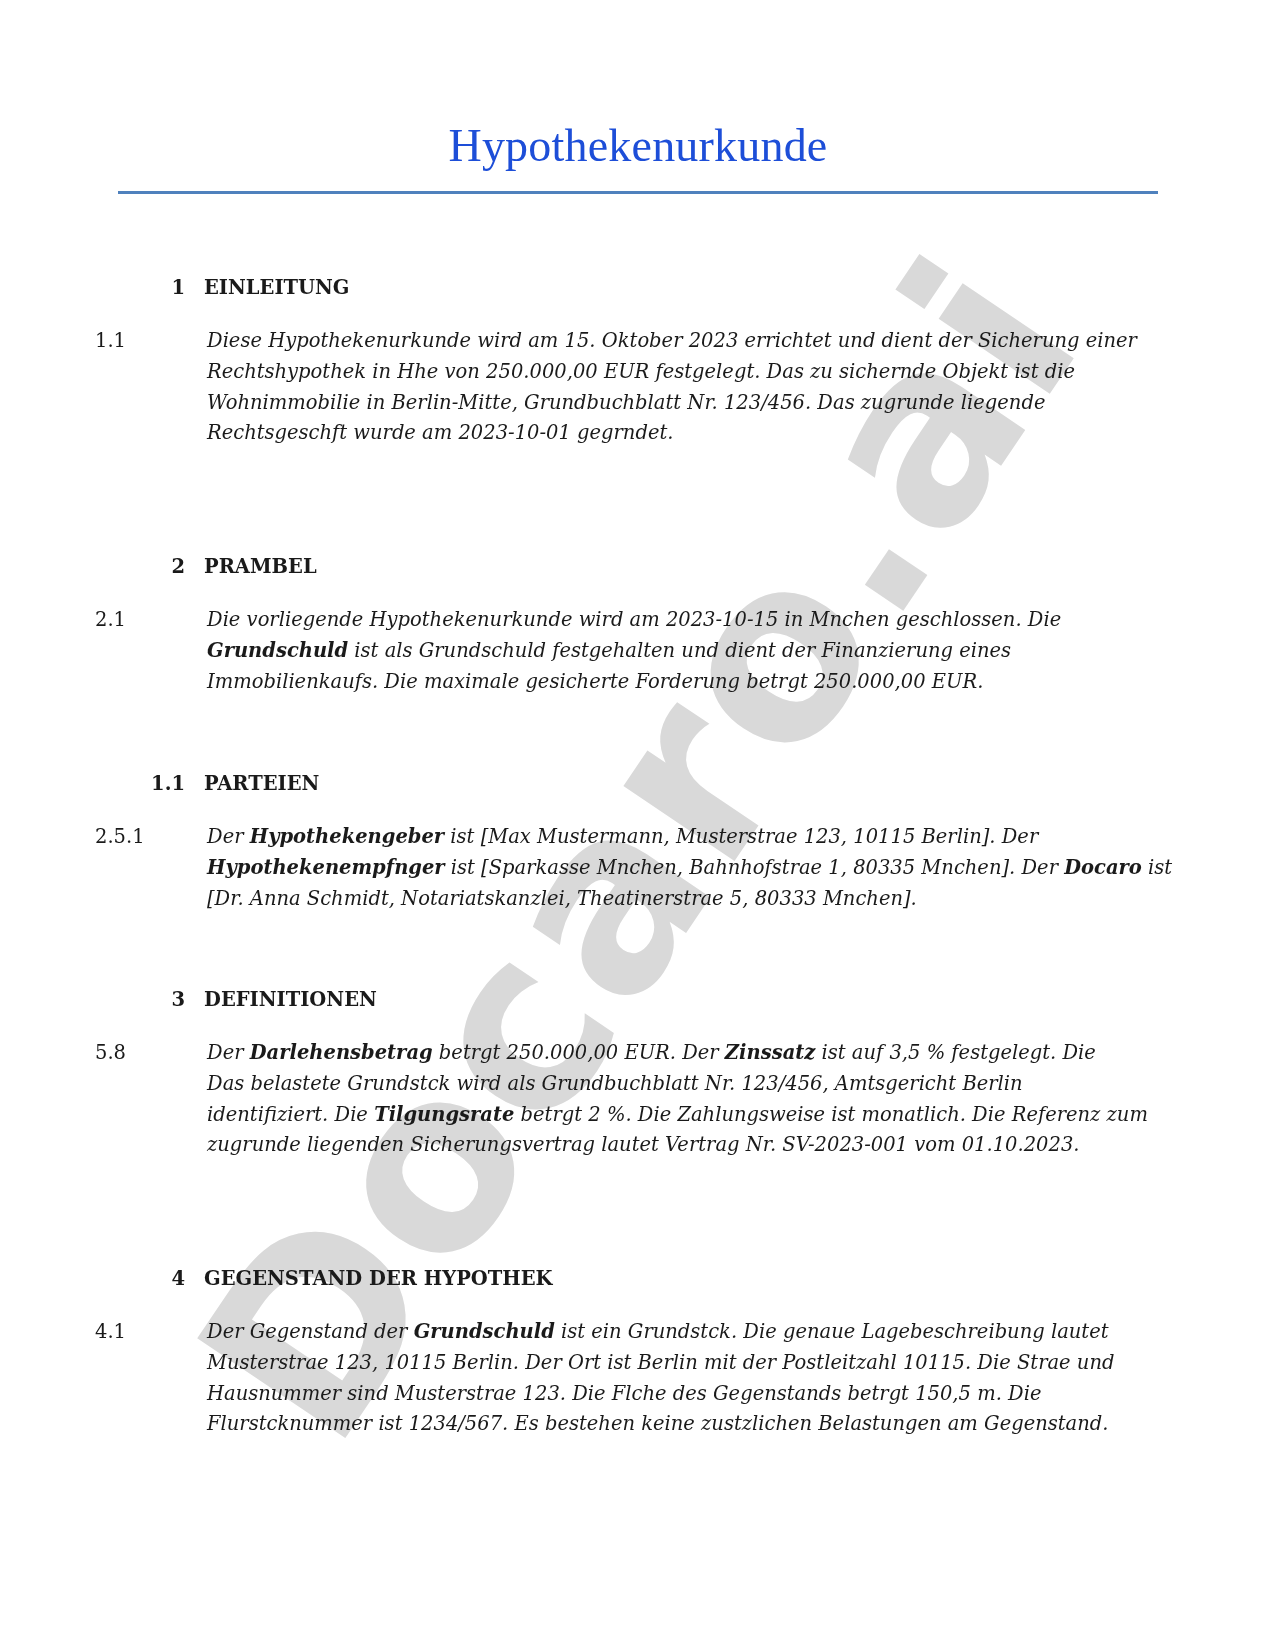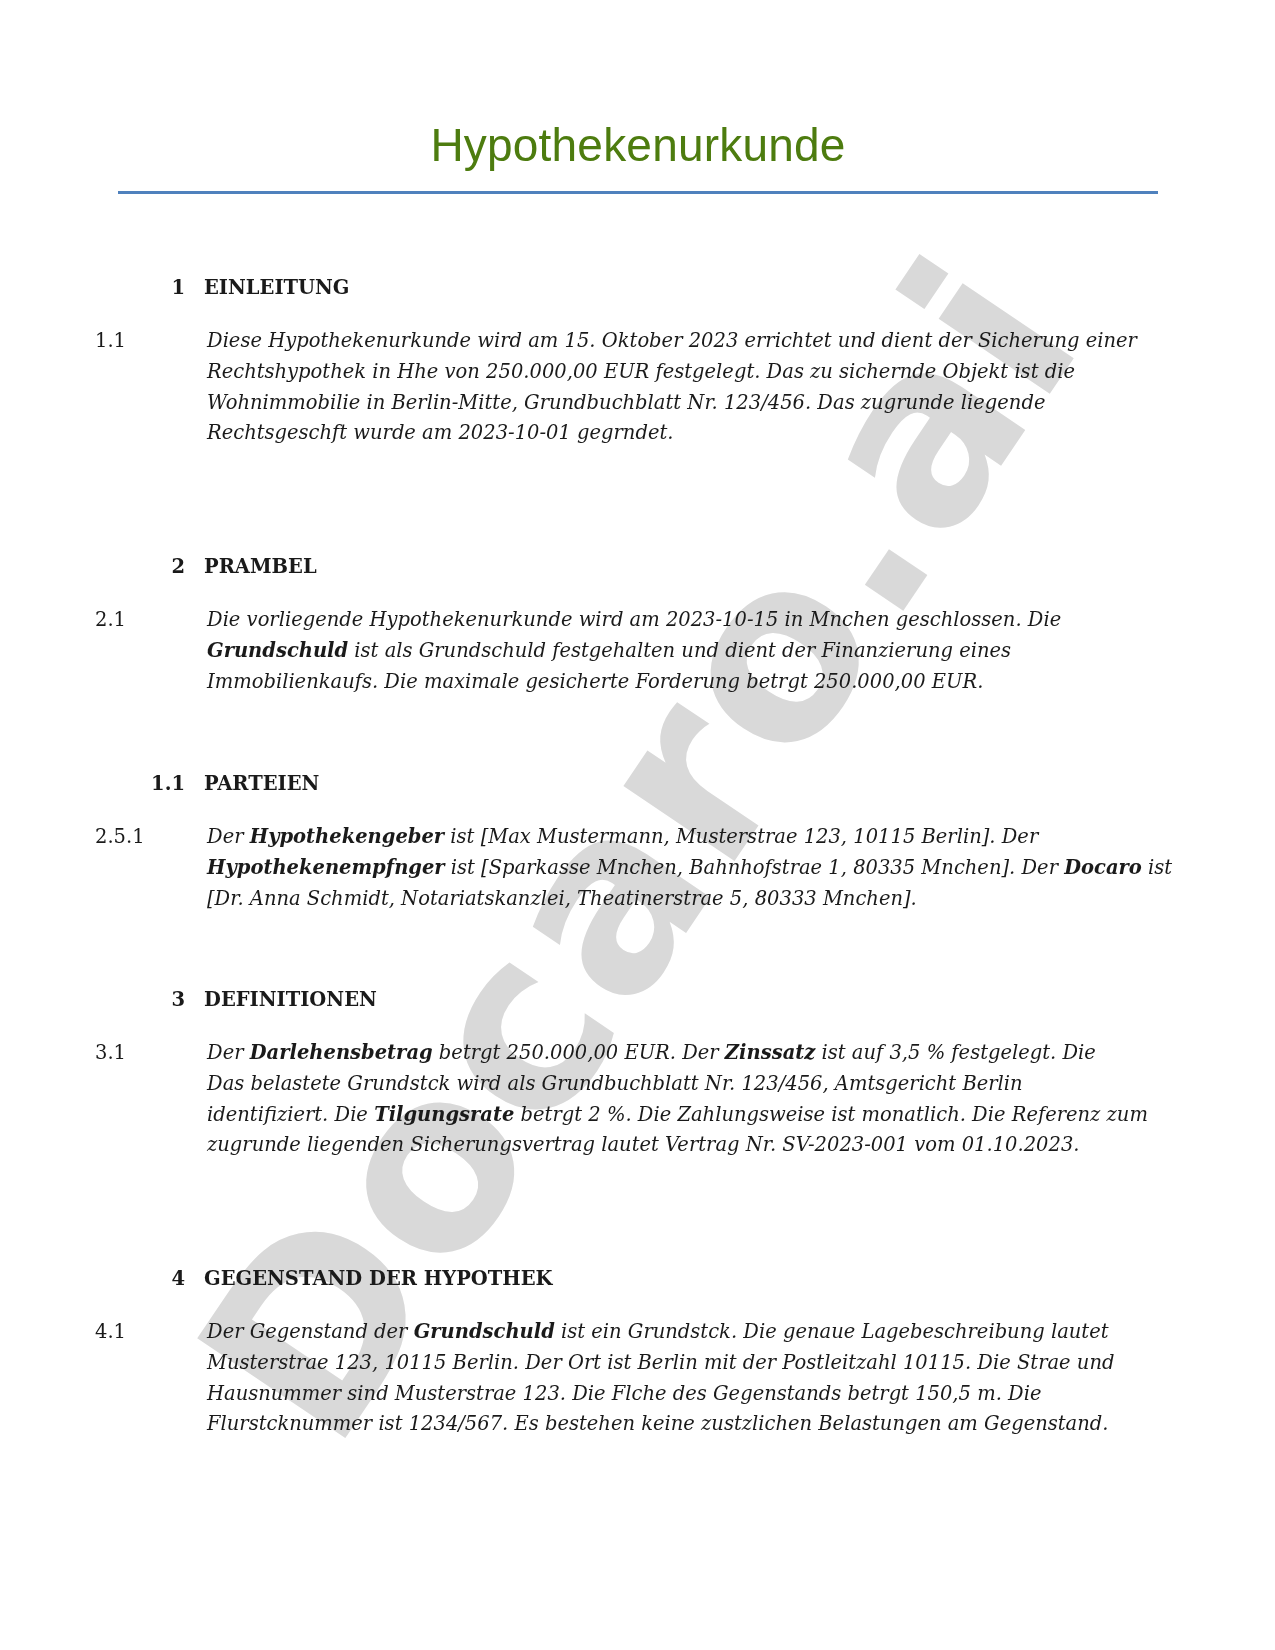--- a/index.html
+++ b/index.html
@@ -20,23 +20,23 @@
       left: 0; top: 0;
       width: 1275px;
       height: 1650px;
     }
     .title {
       position: absolute;
       left: 118px;
       top: 118px;
       width: 1040px;
       text-align: center;
-      font-family: Liberation Sans, sans-serif;
+      font-family: Liberation Serif, serif;
       font-size: 46px;
-      color: #4d7c0f;
+      color: #1d4ed8;
       letter-spacing: 0.2px;
       line-height: 1.2;
     }
     .title-rule {
       position: absolute;
       left: 118px;
       top: 191px;
       width: 1040px;
       height: 3px;
       background: #4f81bd;
@@ -161,21 +161,21 @@
           <span class="line"><b>Hypothekenempfnger</b><span> ist [Sparkasse Mnchen, Bahnhofstrae 1, 80335 Mnchen]. Der </span><b>Docaro</b><span> ist</span></span>
           <span class="line"><span>[Dr. Anna Schmidt, Notariatskanzlei, Theatinerstrae 5, 80333 Mnchen].</span></span>
         </div>
     </div>
 
     <div class="heading" style="top:986px;">
       <span class="num" style="left:95px; right:auto; width:90px;">3</span>
       <span class="label">DEFINITIONEN</span>
     </div>
     <div class="para" style="top:1038px;">
-      <span class="num">3.1</span>
+      <span class="num">5.8</span>
       <div class="body">
           <span class="line"><span>Der </span><b>Darlehensbetrag</b><span> betrgt 250.000,00 EUR. Der </span><b>Zinssatz</b><span> ist auf 3,5 % festgelegt. Die</span></span>
           <span class="line"><span>Das belastete Grundstck wird als Grundbuchblatt Nr. 123/456, Amtsgericht Berlin</span></span>
           <span class="line"><span>identifiziert. Die </span><b>Tilgungsrate</b><span> betrgt 2 %. Die Zahlungsweise ist monatlich. Die Referenz zum</span></span>
           <span class="line"><span>zugrunde liegenden Sicherungsvertrag lautet Vertrag Nr. SV-2023-001 vom 01.10.2023.</span></span>
         </div>
     </div>
 
     <div class="heading" style="top:1265px;">
       <span class="num" style="left:95px; right:auto; width:90px;">4</span>

